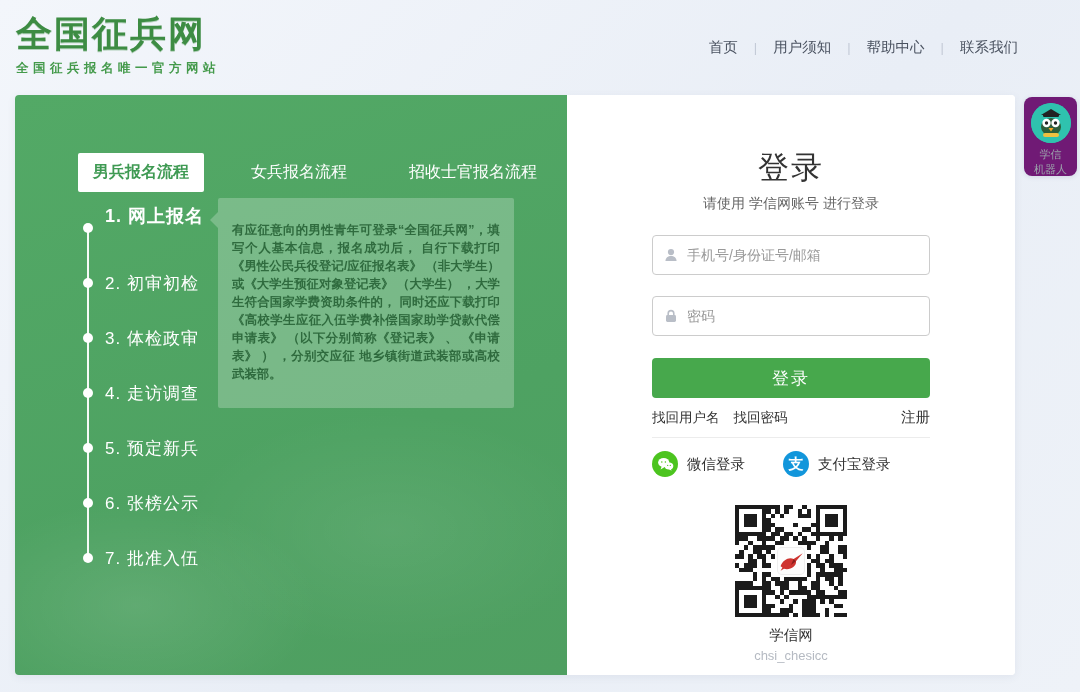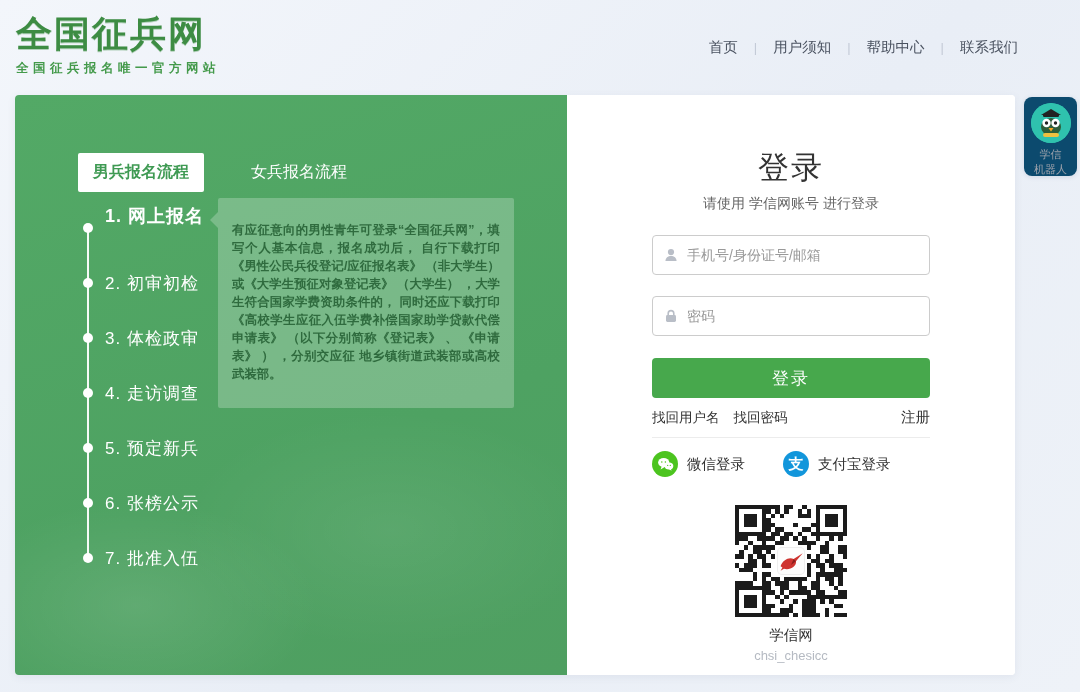--- a/index.html
+++ b/index.html
@@ -68,21 +68,21 @@
   .soc-icon.alipay { background:#1296db; color:#fff; font-size:15px; font-weight:bold; }
   
   .qr-wrap { position:absolute; top:410px; width:100%; text-align:center; }
   .qr-box { position:relative; width:112px; height:112px; margin:0 auto; }
   .qr-box svg { width:112px; height:112px; display:block; }
   .qr-logo { position:absolute; left:50%; top:50%; width:26px; height:26px; transform:translate(-50%,-50%);
     background:#fdfdfd; border-radius:4px; box-shadow:0 0 0 1px #eee; display:flex; align-items:center; justify-content:center; }
   .qr-label { margin-top:9px; font-size:14.5px; color:#333; }
   .qr-sublabel { margin-top:3px; font-size:13px; color:#b5bac2; }
   
-  .robot { position:absolute; left:1024px; top:97px; width:53px; height:79px; background:#0c4a6e;
+  .robot { position:absolute; left:1024px; top:97px; width:53px; height:79px; background:#701a75;
     border-radius:8px; box-shadow:0 1px 5px rgba(60,80,120,.14); text-align:center; cursor:pointer; padding-top:6px; }
   .robot-avatar { width:40px; height:40px; border-radius:50%; margin:0 auto; background:#2fc2ae; overflow:hidden; }
   .robot-label { font-size:11px; color:#9aa0aa; line-height:1.35; margin-top:4px; }
 </style>
 </head>
 <body>
 
 <div class="header">
   <div class="logo">
     <div class="logo-title">全国征兵网</div>
@@ -98,20 +98,21 @@
     <span class="nav-item">联系我们</span>
   </div>
 </div>
 
 <div class="card">
 
   <div class="green-panel">
     <div class="tabs">
       <div class="tab active">男兵报名流程</div>
       <div class="tab">女兵报名流程</div>
+      <div class="tab">招收士官报名流程</div>
     </div>
 
     <div class="tl-line"></div>
     <div class="tl-dot" style="top:128px"></div>
     <div class="tl-dot" style="top:183px"></div>
     <div class="tl-dot" style="top:238px"></div>
     <div class="tl-dot" style="top:293px"></div>
     <div class="tl-dot" style="top:348px"></div>
     <div class="tl-dot" style="top:403px"></div>
     <div class="tl-dot" style="top:458px"></div>

